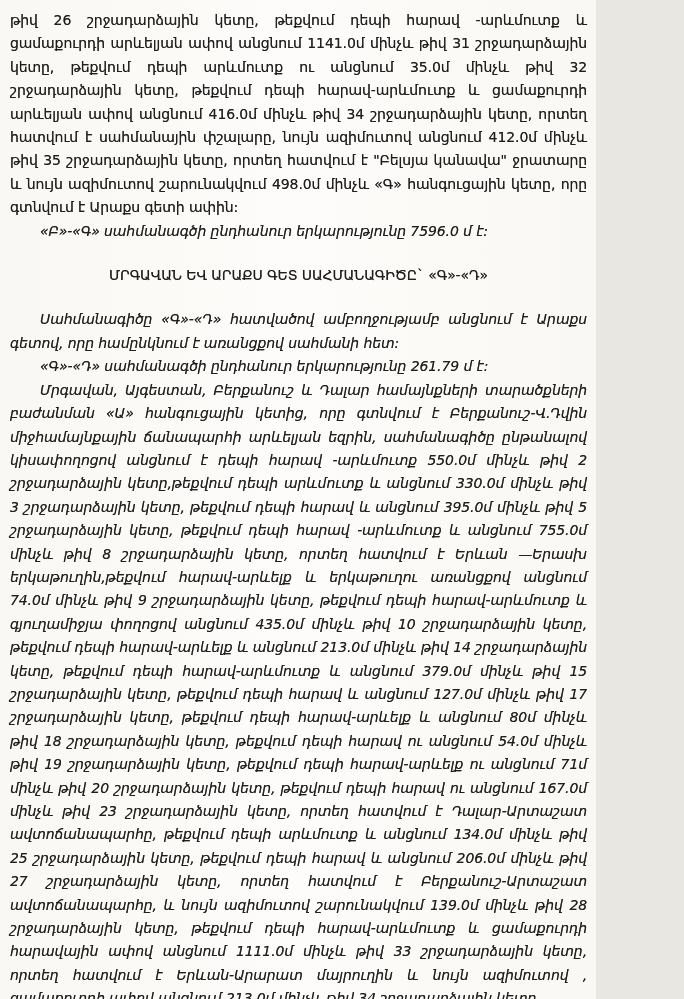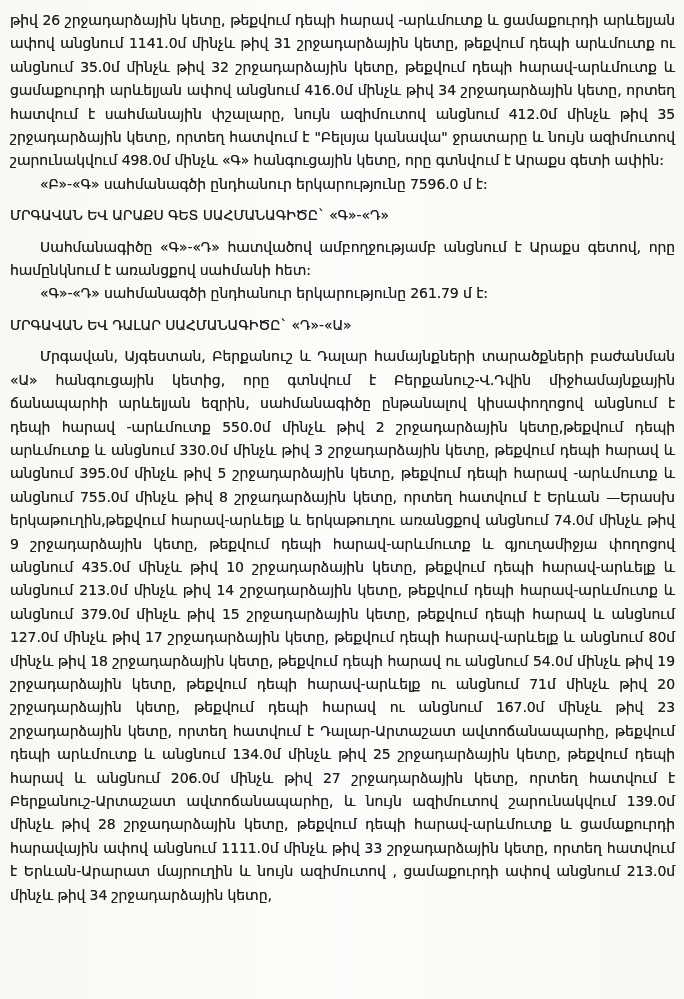--- a/index.html
+++ b/index.html
@@ -4,53 +4,53 @@
 <style>
   * { box-sizing: border-box; }
   html, body { margin: 0; padding: 0; }
   body {
     width: 684px;
     height: 999px;
     overflow: hidden;
     background: #e9e7e1;
   }
   .page {
-    width: 684px;
+    width: 596px;
     height: 999px;
     overflow: hidden;
     padding: 9px 9px 0 10px;
     background: linear-gradient(90deg, #f9f8f4 0%, #fdfcfa 50%, #f9f8f4 100%);
     color: #1f1f1f;
     font-family: "DejaVu Sans", "Liberation Sans", sans-serif;
     font-size: 14px;
     line-height: 23.4px;
     letter-spacing: -0.1px;
     text-shadow: 0 0 0.6px rgba(35,35,35,0.75);
   }
   p { margin: 0; }
   .body { text-align: justify; }
-  .indent { text-indent: 30px; }
+  .indent { text-indent: 30px; font-style: italic; }
   .heading {
-    margin: 8px 0;
+    margin: 21px 0;
+    text-align: center;
     text-indent: 0;
     white-space: nowrap;
   }
 </style>
 </head>
 <body>
 
 <div class="page">
 
   <p class="body">թիվ 26 շրջադարձային կետը, թեքվում դեպի հարավ -արևմուտք և ցամաքուրդի արևելյան ափով անցնում 1141.0մ մինչև թիվ 31  շրջադարձային կետը, թեքվում դեպի արևմուտք ու անցնում 35.0մ մինչև թիվ 32 շրջադարձային կետը, թեքվում դեպի հարավ-արևմուտք և ցամաքուրդի արևելյան ափով անցնում 416.0մ մինչև թիվ 34 շրջադարձային կետը, որտեղ հատվում է սահմանային փշալարը, նույն  ազիմուտով անցնում 412.0մ մինչև թիվ 35 շրջադարձային կետը, որտեղ հատվում է "Բելսյա կանավա" ջրատարը և  նույն ազիմուտով շարունակվում 498.0մ մինչև «Գ» հանգուցային կետը, որը գտնվում է Արաքս գետի ափին:</p>
 
   <p class="body indent">«Բ»-«Գ» սահմանագծի ընդհանուր երկարությունը 7596.0 մ է:</p>
 
   <p class="heading">ՄՐԳԱՎԱՆ ԵՎ ԱՐԱՔՍ ԳԵՏ ՍԱՀՄԱՆԱԳԻԾԸ` «Գ»-«Դ»</p>
 
   <p class="body indent">Սահմանագիծը «Գ»-«Դ» հատվածով ամբողջությամբ անցնում է Արաքս գետով, որը համընկնում է առանցքով սահմանի հետ:</p>
 
   <p class="body indent">«Գ»-«Դ» սահմանագծի ընդհանուր երկարությունը 261.79 մ է:</p>
 
-  <p class="heading">ՄՐԳԱՎԱՆ ԵՎ ԴԱԼԱՐ ՍԱՀՄԱՆԱԳԻԾԸ` «Դ»-«Ա»</p>
 
   <p class="body indent">Մրգավան, Այգեստան, Բերքանուշ և Դալար համայնքների տարածքների բաժանման «Ա» հանգուցային կետից, որը գտնվում է Բերքանուշ-Վ.Դվին միջհամայնքային ճանապարհի արևելյան եզրին, սահմանագիծը ընթանալով կիսափողոցով անցնում է  դեպի հարավ -արևմուտք 550.0մ մինչև թիվ 2 շրջադարձային կետը,թեքվում դեպի արևմուտք և անցնում 330.0մ մինչև թիվ 3 շրջադարձային կետը,  թեքվում դեպի հարավ և անցնում 395.0մ մինչև թիվ 5 շրջադարձային կետը, թեքվում դեպի հարավ -արևմուտք և անցնում 755.0մ մինչև թիվ 8 շրջադարձային կետը, որտեղ հատվում է Երևան —Երասխ երկաթուղին,թեքվում հարավ-արևելք և երկաթուղու առանցքով անցնում 74.0մ մինչև թիվ 9  շրջադարձային կետը, թեքվում դեպի հարավ-արևմուտք և  գյուղամիջյա  փողոցով անցնում 435.0մ մինչև թիվ 10 շրջադարձային կետը, թեքվում դեպի հարավ-արևելք և անցնում  213.0մ մինչև թիվ 14 շրջադարձային կետը, թեքվում դեպի հարավ-արևմուտք և անցնում 379.0մ մինչև թիվ 15 շրջադարձային կետը, թեքվում դեպի հարավ և անցնում 127.0մ մինչև թիվ 17 շրջադարձային կետը, թեքվում դեպի հարավ-արևելք և անցնում 80մ մինչև թիվ 18 շրջադարձային կետը, թեքվում դեպի հարավ ու անցնում 54.0մ մինչև թիվ 19 շրջադարձային կետը, թեքվում դեպի հարավ-արևելք  ու  անցնում 71մ մինչև թիվ 20 շրջադարձային կետը, թեքվում դեպի հարավ  ու  անցնում 167.0մ մինչև թիվ 23 շրջադարձային կետը, որտեղ հատվում է Դալար-Արտաշատ ավտոճանապարհը, թեքվում դեպի արևմուտք և անցնում 134.0մ մինչև թիվ 25 շրջադարձային կետը, թեքվում դեպի հարավ և անցնում 206.0մ մինչև թիվ 27 շրջադարձային կետը, որտեղ հատվում  է Բերքանուշ-Արտաշատ ավտոճանապարհը, և նույն ազիմուտով շարունակվում 139.0մ մինչև թիվ 28 շրջադարձային կետը, թեքվում դեպի հարավ-արևմուտք  և  ցամաքուրդի հարավային ափով անցնում 1111.0մ մինչև թիվ 33 շրջադարձային կետը, որտեղ հատվում է Երևան-Արարատ  մայրուղին  և  նույն ազիմուտով , ցամաքուրդի ափով անցնում  213.0մ մինչև թիվ 34 շրջադարձային կետը,</p>
 
 </div>
 
 </body></html>

